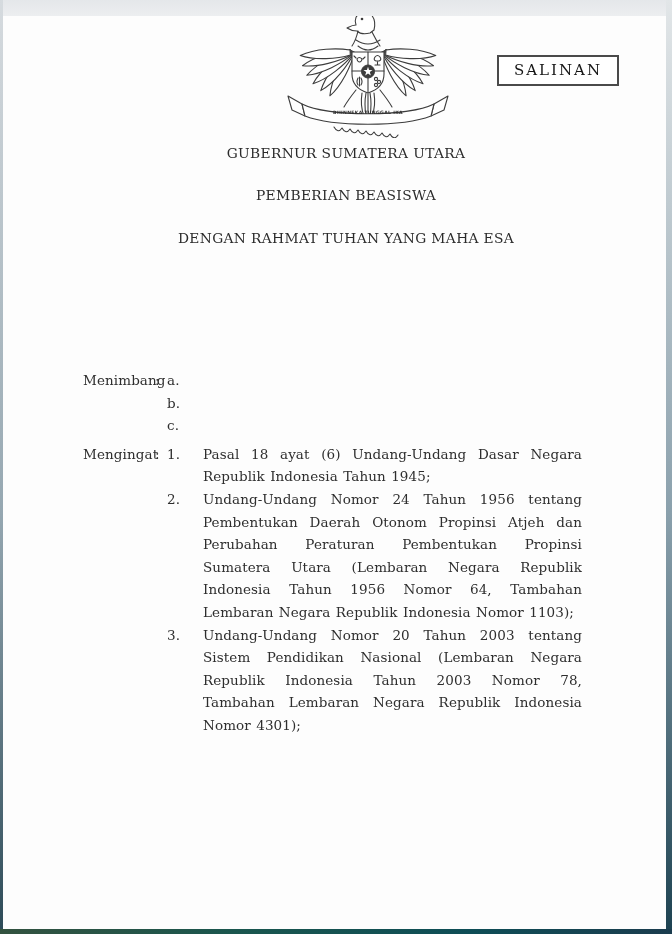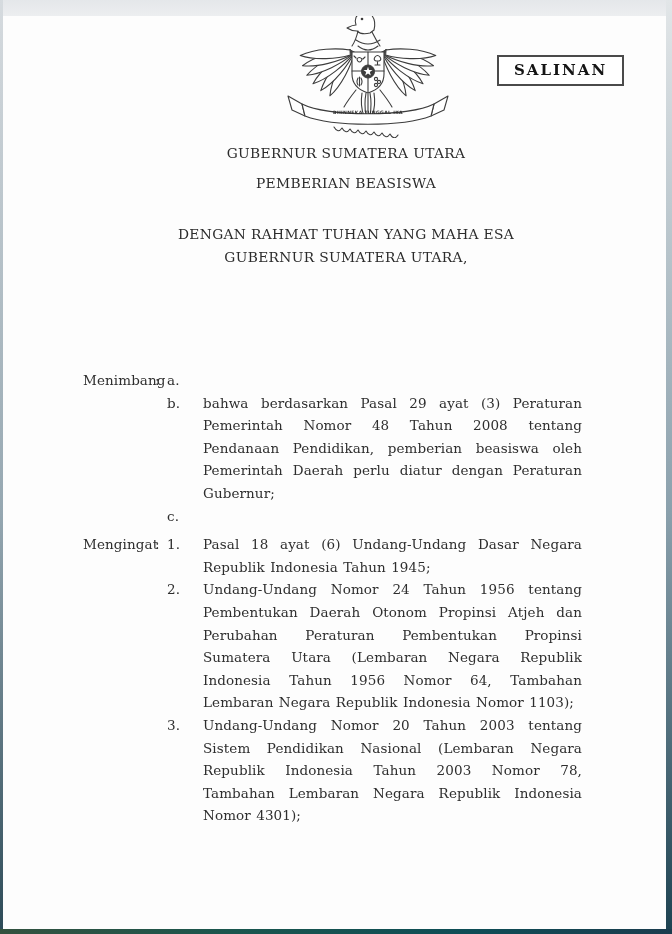--- a/index.html
+++ b/index.html
@@ -7,26 +7,26 @@
   .viewport{position:relative;width:672px;height:934px;overflow:hidden;background:#e7eaec;}
   .page{position:absolute;left:3px;top:16px;right:6px;bottom:5px;background:#fdfdfd;}
   .edge{position:absolute;z-index:5;}
   .edge-top{left:0;right:0;top:0;height:16px;background:linear-gradient(#e4e7ea,#eceef0);}
   .edge-left{left:0;top:0;bottom:0;width:3px;background:linear-gradient(#d6dbdf,#95a7b1 55%,#2c4a57);}
   .edge-right{right:0;top:0;bottom:0;width:6px;background:linear-gradient(#e2e6e8,#8aa0ac 55%,#1d4251);}
   .edge-bottom{left:0;right:0;bottom:0;height:5px;background:linear-gradient(90deg,#33523f,#1a564e 35%,#0e4d56 70%,#1b3c4e);}
   .emblem{position:absolute;left:278px;top:4px;width:180px;height:134px;z-index:2;}
   .emblem svg{display:block;}
   .stamp{position:absolute;left:497px;top:55px;z-index:2;border:2px solid #4a4a4a;background:#fff;
-         padding:4px 15px 5px;font-weight:bold;font-size:15px;letter-spacing:2px;color:#151515;}
+         padding:4px 15px 5px;font-weight:normal;font-size:15px;letter-spacing:2px;color:#151515;}
   .headings{position:absolute;left:20px;width:652px;top:146px;text-align:center;color:#2b2b2b;
             font-size:13.8px;letter-spacing:0.35px;z-index:2;}
-  .institution{line-height:14px;margin-bottom:12px;text-align:center;}
+  .institution{line-height:14px;margin-bottom:24px;text-align:center;}
   .title-line{line-height:22.5px;}
-  .invocation{margin-top:28px;}
+  .invocation{margin-top:20px;}
   .invocation-line{line-height:23px;}
   .docbody{position:absolute;left:83px;width:499px;top:369px;z-index:2;color:#2e2e2e;
            font-size:13.5px;line-height:22.6px;letter-spacing:0.1px;}
   .row{display:grid;grid-template-columns:72px 12px 36px 1fr;}
   .sect-gap{margin-top:6px;}
   .col-label,.col-colon,.col-marker{white-space:nowrap;}
   .col-text{text-align:justify;word-spacing:1px;}
   .ink{stroke:#3d3d3d;fill:none;stroke-width:1.1;stroke-linecap:round;stroke-linejoin:round;}
   .ink-fill{stroke:#3d3d3d;fill:#fff;stroke-width:1.1;stroke-linejoin:round;}
 </style>
@@ -96,36 +96,34 @@
 
   <div class="stamp">
     <span>SALINAN</span>
   </div>
 
   <div class="headings">
     <div class="institution">GUBERNUR SUMATERA UTARA</div>
     <div class="title-line">PEMBERIAN BEASISWA</div>
     <div class="invocation">
       <div class="invocation-line">DENGAN RAHMAT TUHAN YANG MAHA ESA</div>
-      <div class="invocation-line">GUBERNUR SUMATERA UTARA,</div>
     </div>
   </div>
 
   <div class="docbody">
 
     <div class="row">
       <div class="col-label">Menimbang</div>
       <div class="col-colon">:</div>
       <div class="col-marker">a.</div>
     </div>
     <div class="row">
       <div class="col-label"></div>
       <div class="col-colon"></div>
       <div class="col-marker">b.</div>
-      <div class="col-text">bahwa berdasarkan Pasal 29 ayat (3) Peraturan Pemerintah Nomor 48 Tahun 2008 tentang Pendanaan Pendidikan, pemberian beasiswa oleh Pemerintah Daerah perlu diatur dengan Peraturan Gubernur;</div>
     </div>
     <div class="row">
       <div class="col-label"></div>
       <div class="col-colon"></div>
       <div class="col-marker">c.</div>
     </div>
 
     <div class="row sect-gap">
       <div class="col-label">Mengingat</div>
       <div class="col-colon">:</div>

